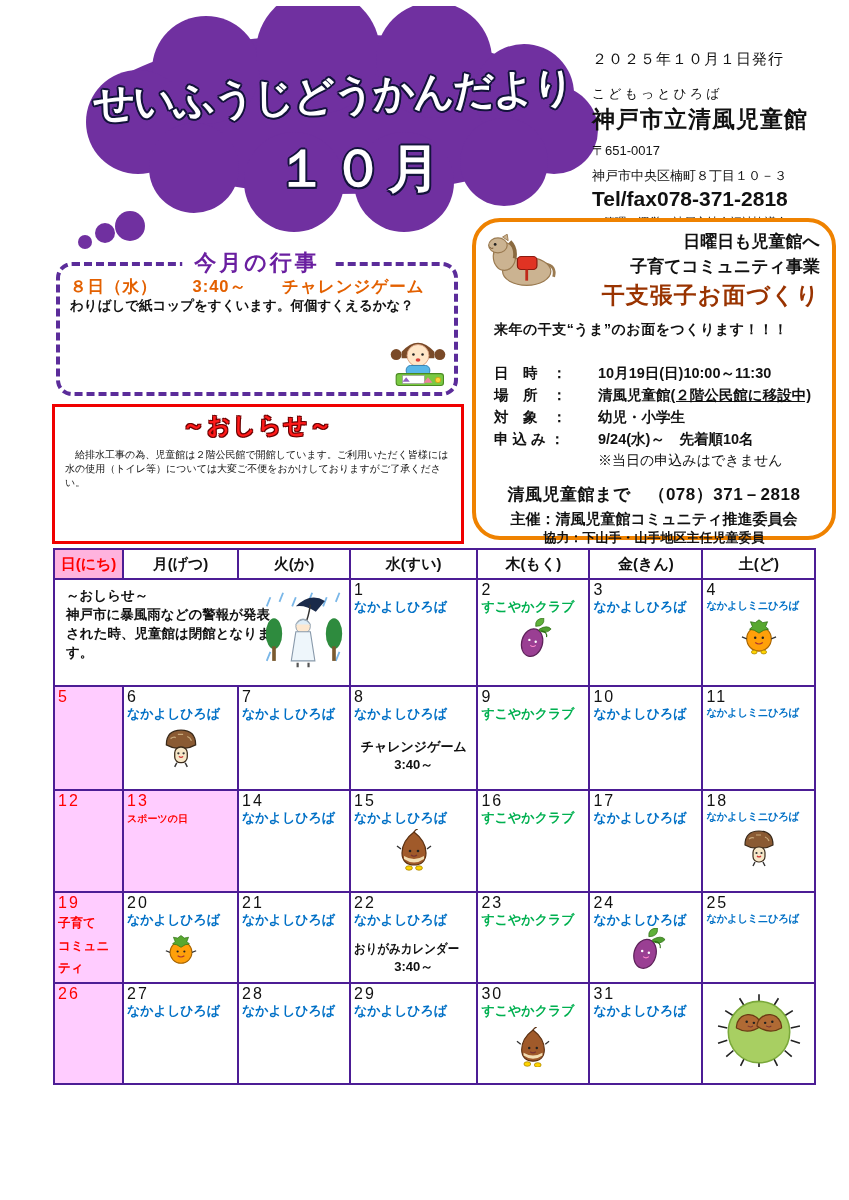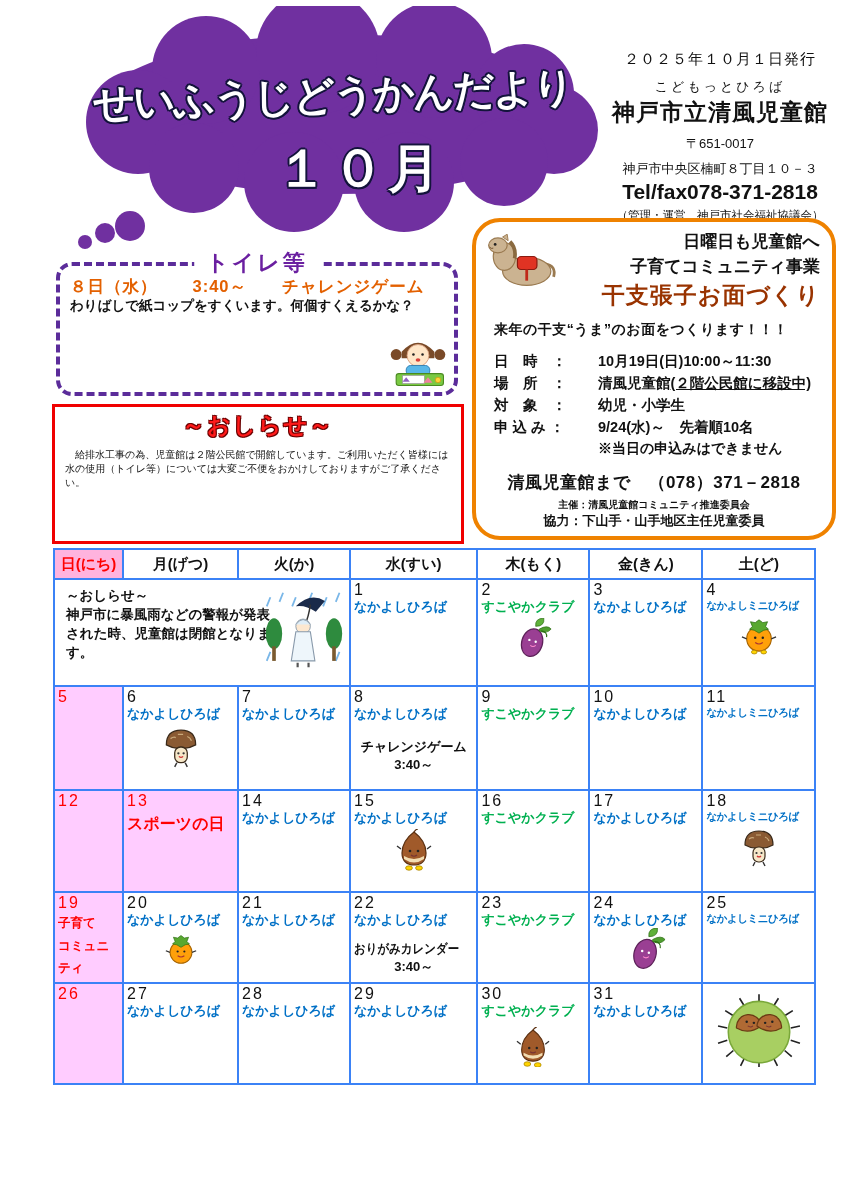--- a/index.html
+++ b/index.html
@@ -9,23 +9,23 @@
   
   .cloud-wrap { position: absolute; left: 46px; top: 6px; width: 558px; height: 252px; }
   .cloud-svg { position: absolute; inset: 0; }
   .cloud-text { position: absolute; color: #fff; font-weight: bold; text-align: center;
     text-shadow: -2px 0 #14143c, 2px 0 #14143c, 0 -2px #14143c, 0 2px #14143c,
                  -1.5px -1.5px #14143c, 1.5px 1.5px #14143c, -1.5px 1.5px #14143c, 1.5px -1.5px #14143c; }
   .cloud-line1 { top: 62px; left: 28px; right: 12px; font-size: 41px; letter-spacing: -2px; transform: rotate(-2deg); }
   .cloud-line2 { top: 128px; left: 70px; right: 0; font-size: 52px; letter-spacing: 4px; }
 
   
-  .masthead { position: absolute; left: 592px; top: 50px; width: 256px; text-align: center; color: #111; }
+  .masthead { position: absolute; left: 592px; top: 50px; width: 256px; color: #111; }
   .mh-issue { font-size: 15px; letter-spacing: 1px; }
-  .mh-tagline { font-size: 13px; letter-spacing: 3px; margin-top: 9px; }
+  .mh-tagline { font-size: 13px; letter-spacing: 3px; margin-top: 16px; }
   .mh-name { font-size: 23px; font-weight: bold; letter-spacing: 1px; margin-top: 1px; }
   .mh-postal { font-size: 13px; margin-top: 7px; }
   .mh-address { font-size: 13px; margin-top: 7px; }
   .mh-phone { font-size: 21px; font-weight: bold; margin-top: 2px; }
   .mh-mgmt { font-size: 11.5px; margin-top: 4px; }
 
   
   .events-box { position: absolute; left: 56px; top: 262px; width: 402px; height: 134px;
     border: 4px dashed #5b2c9a; border-radius: 16px; background: #fff; padding: 10px 10px 4px 10px; }
   .events-title { position: absolute; top: -18px; left: 50%; transform: translateX(-50%);
@@ -41,33 +41,33 @@
     text-shadow: 1px 1px 0 #6a0000, -1px -1px 0 #6a0000, 1px -1px 0 #6a0000, -1px 1px 0 #6a0000; }
   .notice-body { color: #111; font-size: 10px; font-weight: normal; line-height: 1.42; margin-top: 7px; }
 
   
   .flyer-box { position: absolute; left: 472px; top: 218px; width: 364px; height: 322px;
     border: 4px solid #ef8200; border-radius: 28px; background: #fff; padding: 8px 12px 6px 12px; }
   .horse-icon { position: absolute; left: 8px; top: 12px; }
   .fl-sub { text-align: right; font-size: 17px; font-weight: bold; color: #111; line-height: 1.45; }
   .fl-title { text-align: right; font-size: 23px; font-weight: bold; color: #993300; letter-spacing: 1px; margin-top: 1px; }
   .fl-lead { font-size: 14px; font-weight: bold; color: #111; margin: 10px 0 0 6px; letter-spacing: 0.5px; }
-  .fl-details { margin: 12px 0 0 6px; }
+  .fl-details { margin: 24px 0 0 6px; }
   .fl-row { display: flex; font-size: 14.5px; font-weight: bold; color: #111; line-height: 1.5; }
   .fl-label { width: 104px; flex: none; }
   .fl-note { font-size: 13px; font-weight: bold; color: #111; margin-left: 116px; line-height: 1.45; }
-  .fl-note2 { font-size: 14px; font-weight: bold; color: #111; margin-left: 104px; line-height: 1.5; }
+  .fl-note2 { font-size: 14px; font-weight: normal; color: #111; margin-left: 104px; line-height: 1.5; }
   .fl-underline { text-decoration: underline; }
   .fl-contact { text-align: center; font-size: 17px; font-weight: bold; color: #111; margin-top: 12px; letter-spacing: 0.5px; }
-  .fl-org { text-align: center; font-size: 10px; font-weight: bold; color: #111; margin-top: 4px; }
+  .fl-org { text-align: center; font-size: 15px; font-weight: bold; color: #111; margin-top: 4px; }
   .fl-coop { text-align: center; font-size: 13px; font-weight: bold; color: #111; }
 
   
   .calendar { position: absolute; left: 53px; top: 548px; border-collapse: collapse; table-layout: fixed; }
-  .calendar th, .calendar td { border: 2px solid #3b82f6; vertical-align: top; padding: 1px 3px; background: #fff; overflow: hidden; }
+  .calendar th, .calendar td { border: 2px solid #4c1d95; vertical-align: top; padding: 1px 3px; background: #fff; overflow: hidden; }
   .calendar th { height: 30px; font-size: 15px; font-weight: bold; text-align: center; vertical-align: middle; color: #111; }
   .calendar th.sun { background: #ffb3de; color: #ff0000; }
   .calendar td.pink { background: #ffccff; }
   .daynum { font-size: 16px; color: #111; letter-spacing: 2px; line-height: 1.15; }
   .daynum.red { color: #ff0000; }
   .prog { font-weight: bold; font-size: 13px; line-height: 1.2; white-space: nowrap; }
   .prog.blue { color: #0070c6; }
   .prog.green { color: #00b050; }
   .prog.mini { font-size: 10.5px; letter-spacing: -0.5px; }
   .cell-extra { font-size: 13px; font-weight: bold; color: #111; margin-top: 16px; line-height: 1.4; }
@@ -111,21 +111,21 @@
     <div class="mh-issue">２０２５年１０月１日発行</div>
     <div class="mh-tagline">こどもっとひろば</div>
     <div class="mh-name">神戸市立清風児童館</div>
     <div class="mh-postal">〒651-0017</div>
     <div class="mh-address">神戸市中央区楠町８丁目１０－３</div>
     <div class="mh-phone">Tel/fax078-371-2818</div>
     <div class="mh-mgmt">（管理・運営　神戸市社会福祉協議会）</div>
   </div>
 
   <div class="events-box">
-    <div class="events-title">トイレ等</div>
+    <div class="events-title">今月の行事</div>
     <div class="ev-head">８日（水）　　3:40～　　チャレンジゲーム</div>
     <div class="ev-desc">わりばしで紙コップをすくいます。何個すくえるかな？</div>
     <svg class="child-icon" viewBox="0 0 70 66" width="64" height="60">
       <circle cx="11" cy="27" r="6" fill="#7a4a28"></circle>
         <circle cx="59" cy="27" r="6" fill="#7a4a28"></circle>
       <path d="M17 24 Q35 4 53 24 L53 31 L17 31 Z" fill="#7a4a28"></path>
       <circle cx="35" cy="28" r="12" fill="#ffe6c8" stroke="#d8a080" stroke-width="1"></circle>
       <circle cx="30" cy="27" r="1.4" fill="#222"></circle>
         <circle cx="40" cy="27" r="1.4" fill="#222"></circle>
       <ellipse cx="35" cy="33" rx="2.6" ry="2" fill="#d8403a"></ellipse>
@@ -306,21 +306,21 @@
         <div class="prog blue mini">なかよしミニひろば</div>
       </td>
     </tr>
 
     <tr style="height:102px">
       <td class="pink">
         <div class="daynum red">12</div>
       </td>
       <td class="pink">
         <div class="daynum red">13</div>
-        <div class="red-note" style="font-size:16px">スポーツの日</div>
+        <div class="red-note" style="font-size:10px">スポーツの日</div>
       </td>
       <td>
         <div class="daynum">14</div>
         <div class="prog blue">なかよしひろば</div>
       </td>
       <td>
         <div class="daynum">15</div>
         <div class="prog blue">なかよしひろば</div>
         <svg class="cellicon" viewBox="0 0 36 42" width="36" height="42">
           <path d="M18 3 C26 9 30 17 30 24 C30 32 25 36 18 36 C11 36 6 32 6 24 C6 17 10 9 18 3 Z" fill="#a05a2a" stroke="#5a2f10" stroke-width="1.2"></path>

